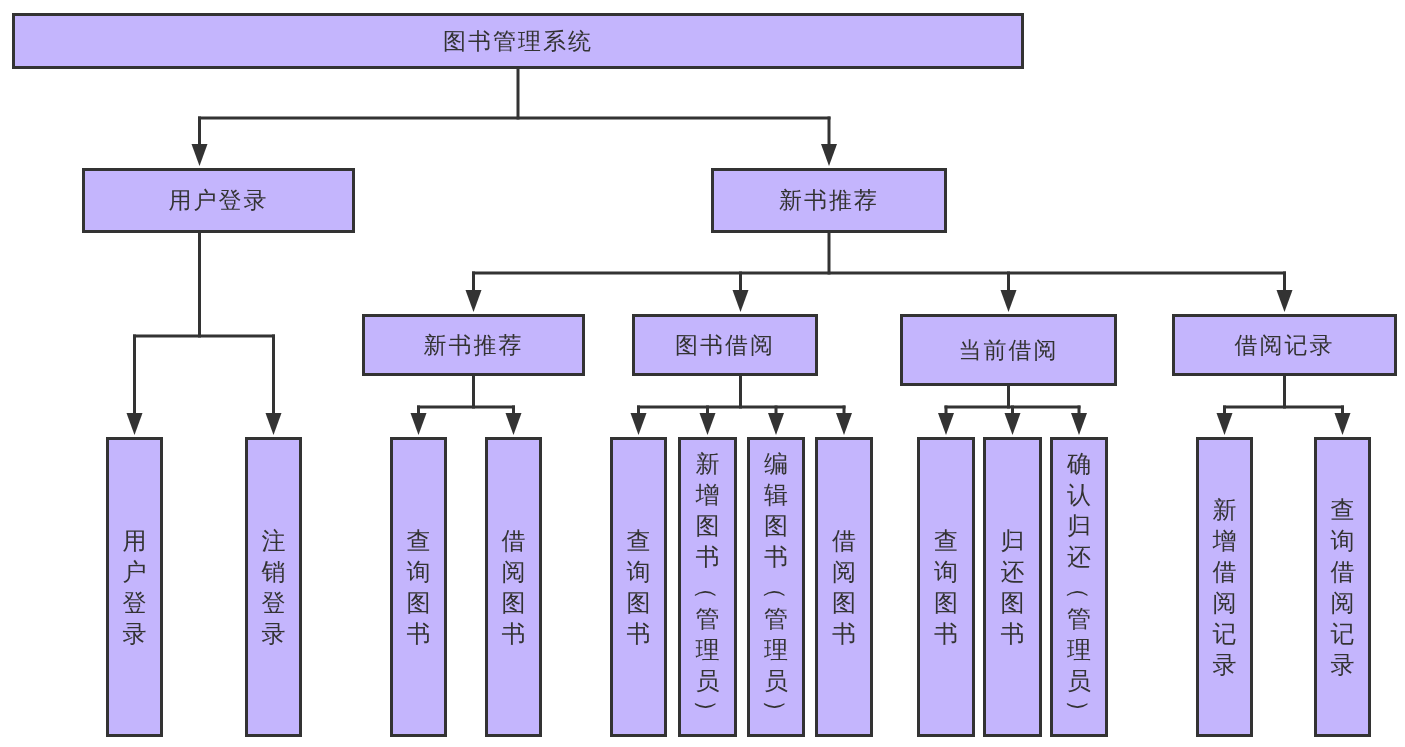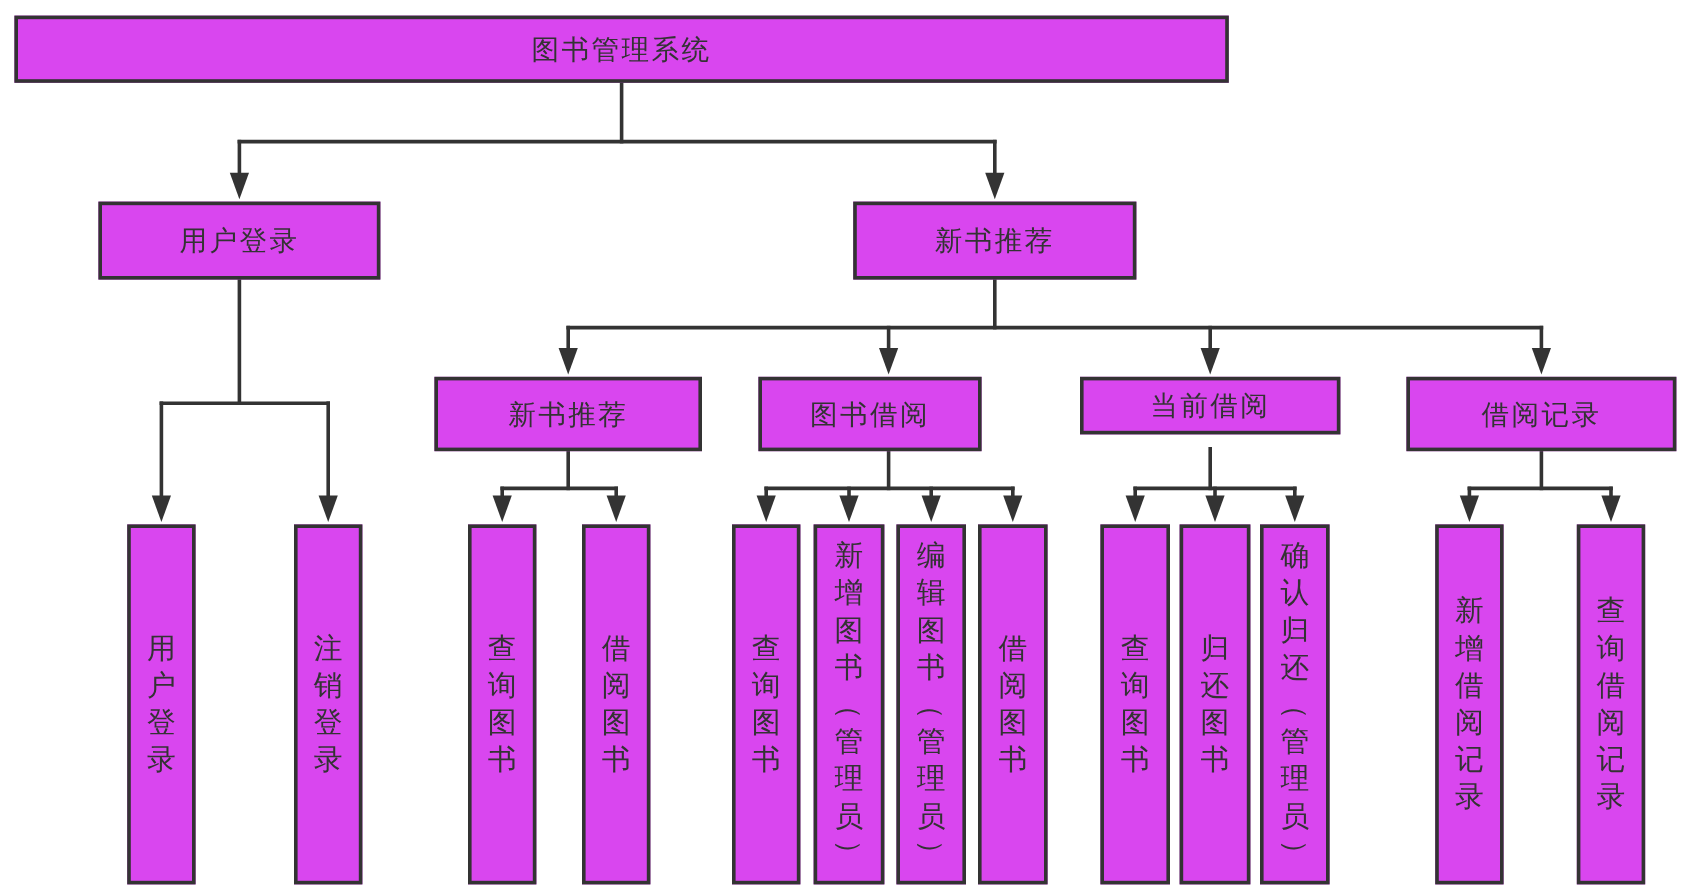--- a/index.html
+++ b/index.html
@@ -15,21 +15,21 @@
     background:var(--bg);
     overflow:hidden;
     font-family:"Liberation Sans","DejaVu Sans",sans-serif;
   }
   #edges{position:absolute;left:0;top:0;z-index:1;}
   .edge-line{stroke:var(--line);stroke-width:3;fill:none;stroke-linecap:square;}
   .edge-head{fill:var(--line);stroke:none;}
   .node{
     position:absolute;
     box-sizing:border-box;
-    background:#d946ef;
+    background:#c4b5fd;
     border:3px solid var(--line);
     display:flex;align-items:center;justify-content:center;
     z-index:2;
     color:var(--text);
   }
   .node.h .label{
     font-size:23px;
     letter-spacing:2px;
     color:var(--text);
     white-space:nowrap;
@@ -164,33 +164,33 @@
         <g>
           <line x1="1342.5" y1="407" x2="1342.5" y2="419" class="edge-line"></line>
           <polygon points="1334.5,413 1350.5,413 1342.5,435" class="edge-head"></polygon>
         </g>
       </g>
     </svg>
   <div id="nodes">
       <div class="node h" style="left: 12px; top: 13px; width: 1012px; height: 56px;">
         <span class="label">图书管理系统</span>
       </div>
-      <div class="node h" style="left: 82px; top: 168px; width: 235px; height: 65px; justify-content: center;">
+      <div class="node h" style="left: 82px; top: 168px; width: 273px; height: 65px; justify-content: center;">
         <span class="label">用户登录</span>
       </div>
       <div class="node h" style="left: 711px; top: 168px; width: 236px; height: 65px;">
         <span class="label">新书推荐</span>
       </div>
       <div class="node h" style="left: 362px; top: 314px; width: 223px; height: 62px; justify-content: center;">
         <span class="label">新书推荐</span>
       </div>
       <div class="node h" style="left: 632px; top: 314px; width: 186px; height: 62px;">
         <span class="label">图书借阅</span>
       </div>
-      <div class="node h" style="left: 900px; top: 314px; width: 217px; height: 48px;">
+      <div class="node h" style="left: 900px; top: 314px; width: 217px; height: 72px;">
         <span class="label">当前借阅</span>
       </div>
       <div class="node h" style="left: 1172px; top: 314px; width: 225px; height: 62px;">
         <span class="label">借阅记录</span>
       </div>
       <div class="node v" style="left: 106px; top: 437px; width: 57px; height: 300px;">
         <span class="label">
           <span class="ch">用</span>
           <span class="ch">户</span>
           <span class="ch">登</span>

